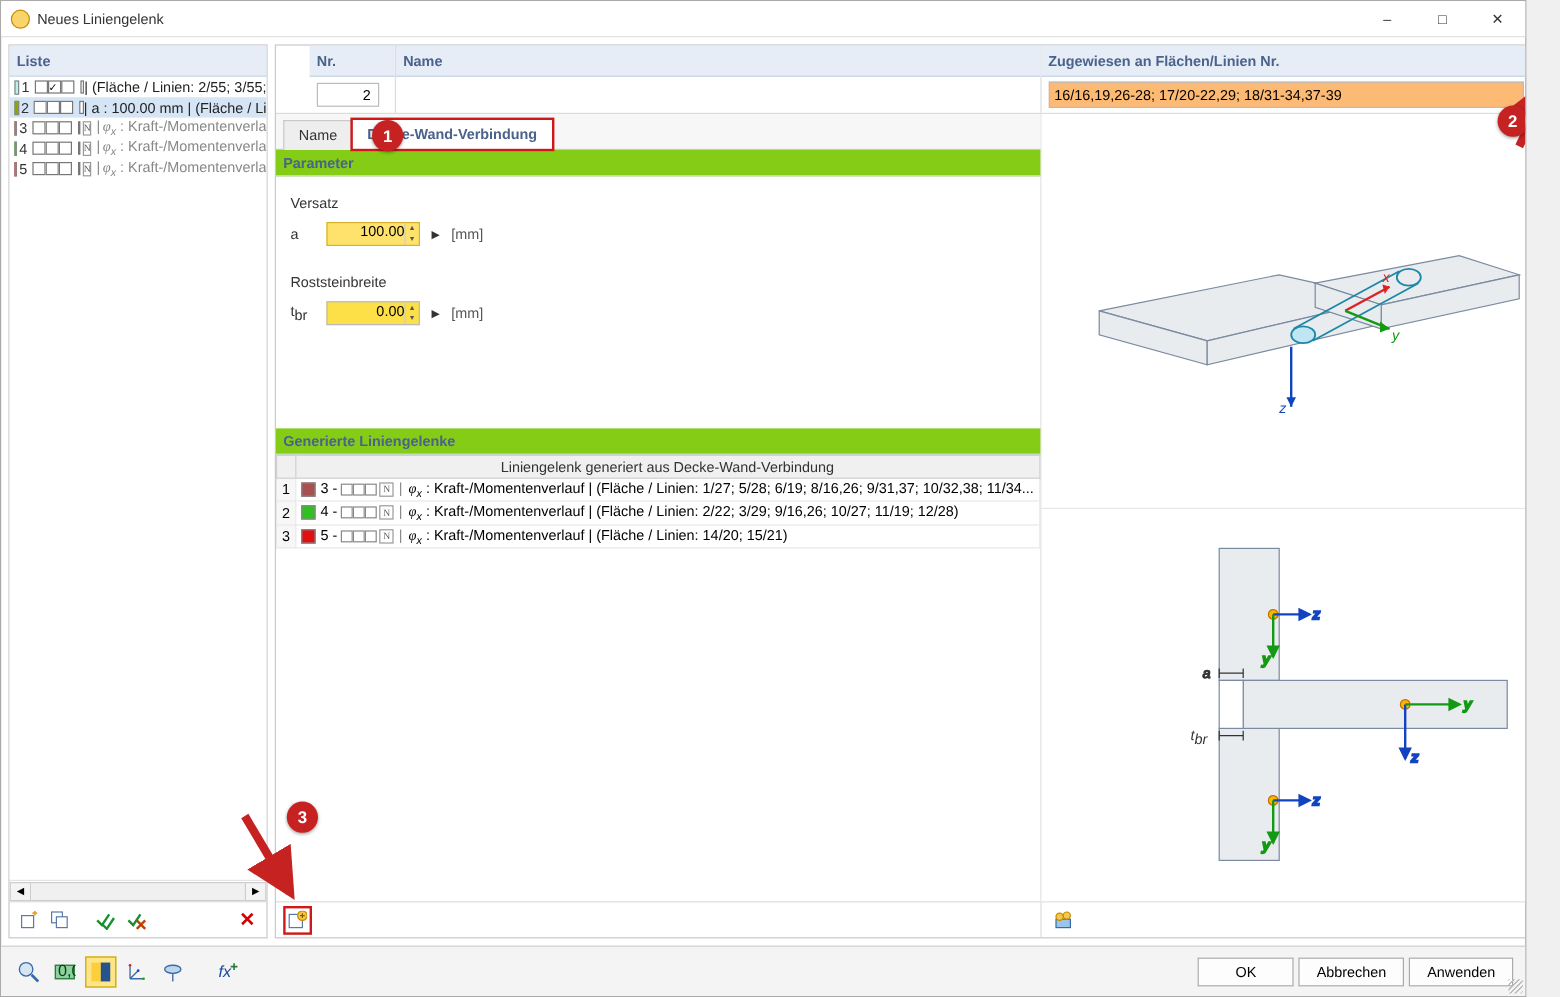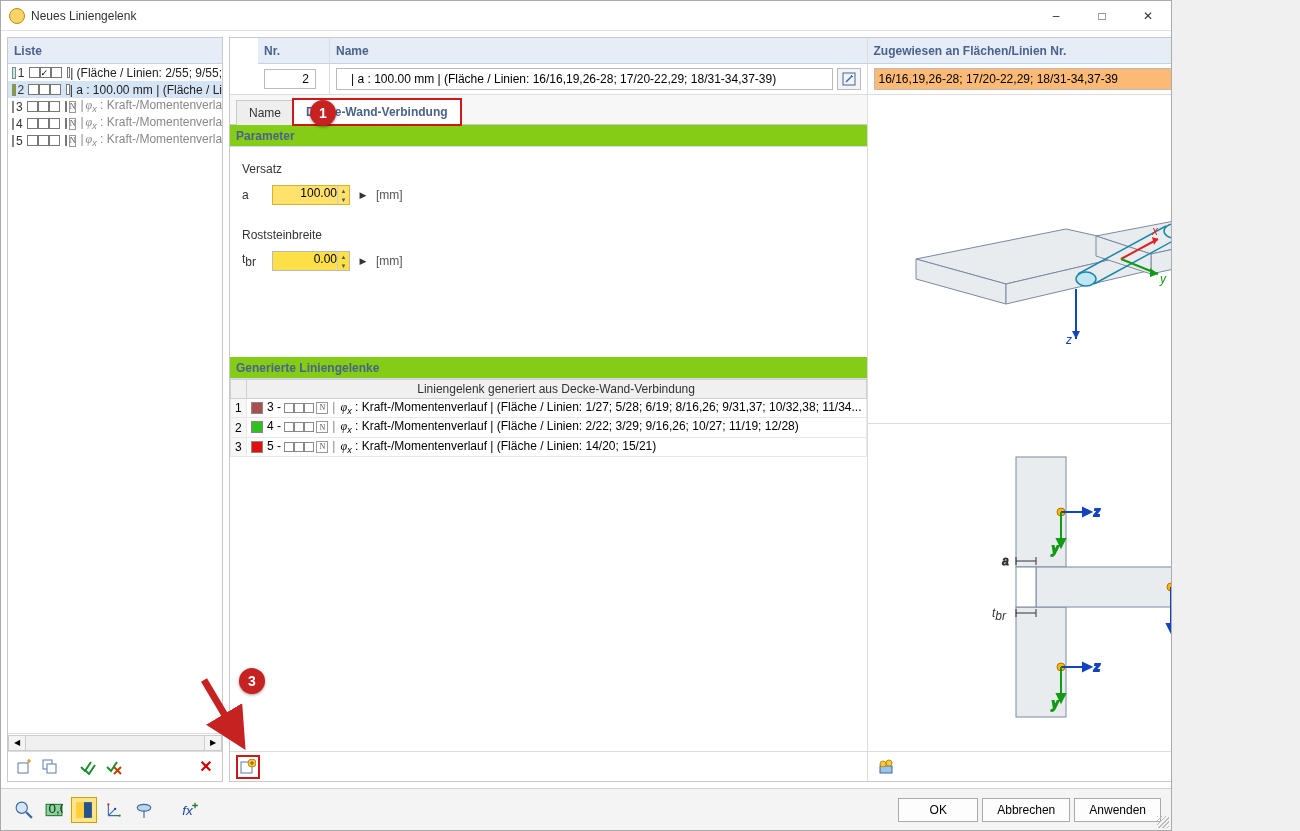--- a/index.html
+++ b/index.html
@@ -1,17 +1,17 @@
 <!DOCTYPE html>
 <html><head>
 <meta charset="utf-8">
 <style>
   * { box-sizing: border-box; margin: 0; padding: 0; font-family: "Segoe UI", Tahoma, sans-serif; font-size: 12px; }
   html, body { width: 1300px; height: 831px; background: #f0f0f0; overflow: hidden; }
-  .window { width: 1172px; height: 831px; background: #fff; display: flex; flex-direction: column; border: 1px solid #aaa; }
+  .window { width: 1272px; height: 831px; background: #fff; display: flex; flex-direction: column; border: 1px solid #aaa; }
   .titlebar { height: 30px; display: flex; align-items: center; padding: 0 0 0 8px; background: #fff; border-bottom: 1px solid #e0e0e0; }
   .titlebar .icon { width: 16px; height: 16px; background: #f9d46b; border: 1px solid #c58b00; border-radius: 50%; margin-right: 6px; position: relative; }
   .titlebar .title { flex: 1; color: #333; }
   .winbtn { width: 46px; height: 30px; display: flex; align-items: center; justify-content: center; color: #333; }
 
   .body { flex: 1; display: flex; flex-direction: column; }
   .main { flex: 1; display: flex; padding: 6px; gap: 6px; overflow: hidden; }
 
   
   .listpane { width: 216px; border: 1px solid #c9c9c9; display: flex; flex-direction: column; }
@@ -128,21 +128,21 @@
         <div class="listbody" id="listbody">
             <div class="listrow">
               <span class="swatch" style="background: rgb(185, 240, 240);"></span>
               <span class="num">1</span>
               <span class="cbxgrp">
                 <span class="cbx"></span>
                 <span class="cbx checked"></span>
                 <span class="cbx"></span>
               </span>
               <span class="cbx" style="margin-left: 3px;"></span>
-              <span class="txt"> | (Fläche / Linien: 2/55; 9/55;</span>
+              <span class="txt"> | (Fläche / Linien: 2/55; 3/55;</span>
             </div>
             <div class="listrow selected">
               <span class="swatch" style="background: rgb(138, 168, 0);"></span>
               <span class="num">2</span>
               <span class="cbxgrp">
                 <span class="cbx"></span>
                 <span class="cbx"></span>
                 <span class="cbx"></span>
               </span>
               <span class="cbx" style="margin-left: 3px;"></span>
@@ -236,34 +236,20 @@
 
         <div class="rp-head">
           <div class="rp-col rp-c-nr">
             <div class="rp-label">Nr.</div>
             <div class="rp-val">
                 <input class="nrbox" value="2" style="">
               </div>
           </div>
           <div class="rp-col rp-c-name">
             <div class="rp-label">Name</div>
-            <div class="rp-val">
-              <div class="namebox">
-                <span class="cbxgrp"><span class="cbx"></span><span class="cbx"></span><span class="cbx"></span></span>
-                <span class="cbx" style="margin-left:2px"></span>
-                <span>| a : 100.00 mm | (Fläche / Linien: 16/16,19,26-28; 17/20-22,29; 18/31-34,37-39)</span>
-              </div>
-              <div class="editbtn">
-                <svg width="14" height="14" viewBox="0 0 14 14">
-                    <rect x="1" y="1" width="12" height="12" fill="none" stroke="#3a6aa5"></rect>
-                    <path d="M4 10 L10 4" stroke="#3a6aa5" stroke-width="1.5"></path>
-                    <path d="M9 3 L11 5" stroke="#3a6aa5"></path>
-                  </svg>
-              </div>
-            </div>
           </div>
           <div class="rp-col rp-c-assign">
             <div class="rp-label">Zugewiesen an Flächen/Linien Nr.</div>
             <div class="rp-val">
               <div class="assignbox">
                   <span>16/16,19,26-28; 17/20-22,29; 18/31-34,37-39</span>
                 </div>
               <div class="pickbtn">
                 <svg width="14" height="14" viewBox="0 0 14 14">
                     <path d="M3 2 L3 10 L7 8 L9 12 L11 11 L9 7 L12 6 Z" fill="#fff" stroke="#2b6596"></path>

